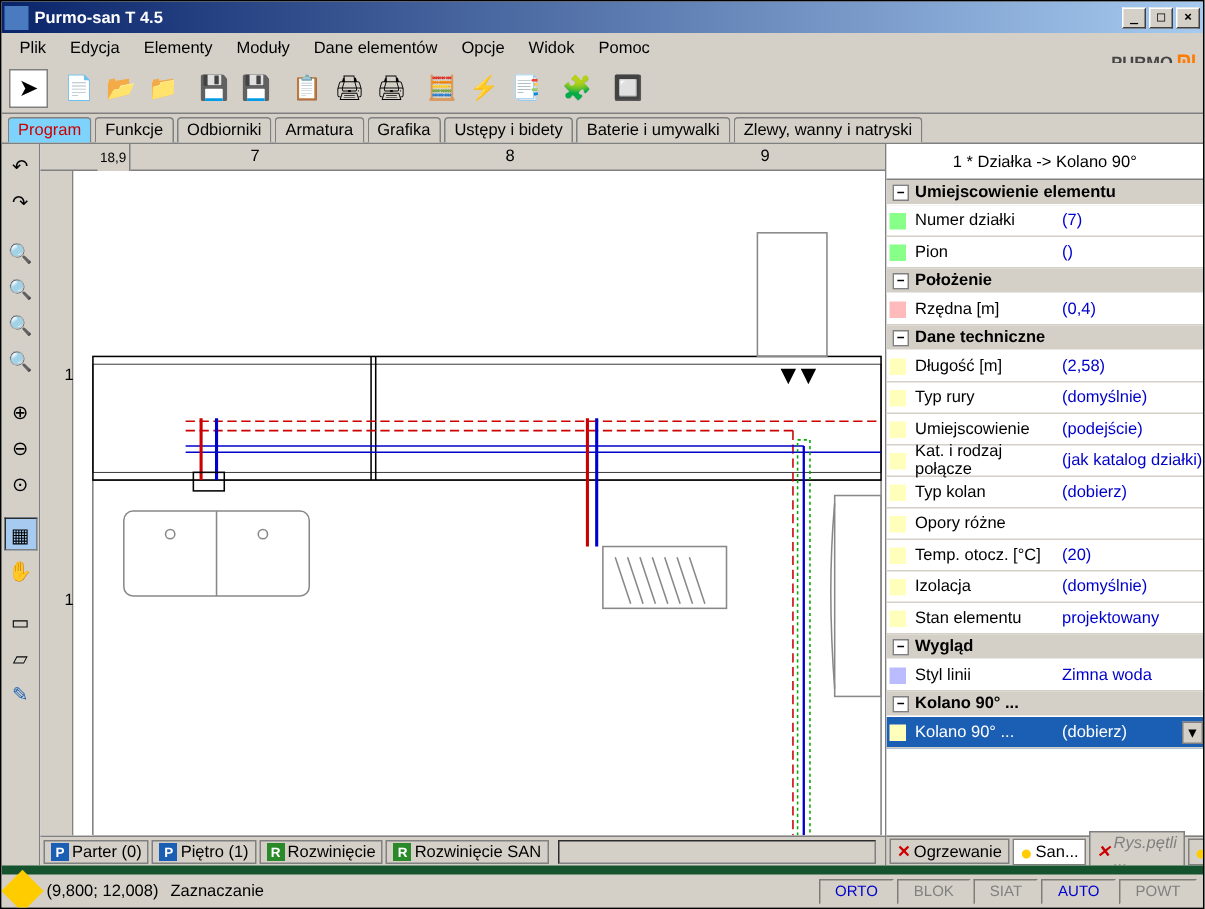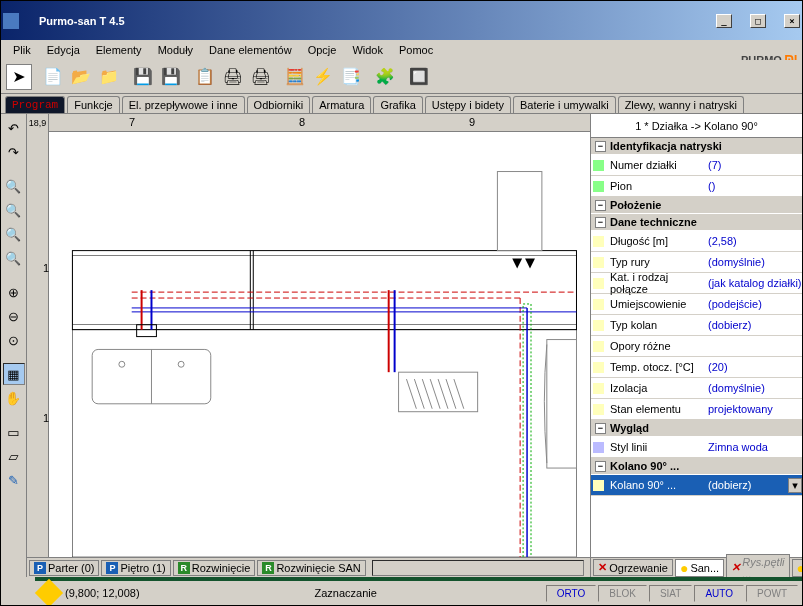--- a/index.html
+++ b/index.html
@@ -1,45 +1,45 @@
 <!DOCTYPE html>
 <html><head>
 <meta charset="utf-8">
 <style>
 * { box-sizing: border-box; margin: 0; padding: 0; font-family: Tahoma, Arial, sans-serif; font-size: 11px; }
 body { width: 803px; height: 606px; background: #d4d0c8; display: flex; flex-direction: column; border: 1px solid #000; }
 
-.titlebar { height: 39px; background: linear-gradient(to right, #0a246a, #a6caf0); display: flex; align-items: center; padding: 0 2px; color: #fff; font-weight: bold; gap: 16px; }
+.titlebar { height: 21px; background: linear-gradient(to right, #0a246a, #a6caf0); display: flex; align-items: center; padding: 0 2px; color: #fff; font-weight: bold; }
 .titlebar .icon { width: 16px; height: 16px; margin-right: 4px; background: #4a7ac0; }
 .titlebar .title { flex: 1; }
 .titlebar .winbtn { width: 16px; height: 14px; background: #d4d0c8; border: 1px solid #fff; border-right-color: #404040; border-bottom-color: #404040; margin-left: 2px; display: flex; align-items: center; justify-content: center; color: #000; font-family: monospace; font-size: 9px; font-weight: bold; }
 
 .menubar { height: 20px; background: #d4d0c8; display: flex; align-items: center; padding: 0 4px; }
 .menubar .item { padding: 2px 8px; cursor: default; }
 .menubar .logo { margin-left: auto; font-weight: bold; font-size: 14px; color: #444; display: flex; align-items: center; margin-top: 20px; }
 .menubar .logo-flame { color: #ff7a00; font-size: 16px; margin-left: 2px; }
 
 .toolbar { height: 34px; background: #d4d0c8; display: flex; align-items: center; padding: 0 4px; border-bottom: 1px solid #808080; }
 .tbtn { width: 26px; height: 26px; border: 1px solid transparent; margin: 0 1px; display: flex; align-items: center; justify-content: center; font-size: 16px; cursor: default; }
 .tbtn.sel { border: 1px solid #808080; background: #fff; }
 .tsep { width: 6px; }
 
 .tabstrip { height: 20px; background: #d4d0c8; display: flex; align-items: flex-end; padding: 0 4px; border-bottom: 1px solid #808080; }
 .tab { padding: 2px 6px; border: 1px solid #808080; border-bottom: none; margin-right: 2px; background: #d4d0c8; border-radius: 3px 3px 0 0; cursor: default; }
-.tab.active { background: #0f172a; color: #c00; font-family: Liberation Mono, monospace; }
+.tab.active { background: #7dd3fc; color: #c00; }
 
 .main { flex: 1; display: flex; overflow: hidden; }
 
 .ltoolbar { width: 26px; background: #d4d0c8; display: flex; flex-direction: column; align-items: center; padding-top: 2px; border-right: 1px solid #808080; }
 .ltbtn { width: 22px; height: 22px; margin: 1px 0; display: flex; align-items: center; justify-content: center; cursor: default; font-size: 13px; }
 .ltbtn.sel { border: 1px inset #808080; background: #a6caf0; }
 
 .canvas-area { flex: 1; display: flex; flex-direction: column; background: #fff; }
 .ruler-h { height: 18px; background: #d4d0c8; border-bottom: 1px solid #808080; position: relative; display: flex; }
-.ruler-corner { width: 22px; height: 18px; background: #d4d0c8; border-right: 1px solid #808080; font-size: 9px; display: flex; align-items: center; justify-content: center; }
+.ruler-corner { width: 22px; height: 18px; background: #d4d0c8; border-right: 1px solid #808080; font-size: 9px; display: flex; align-items: center; justify-content: center; margin-left: 38px; }
 .ruler-h-scale { flex: 1; position: relative; font-size: 9px; }
 .ruler-h-scale span { position: absolute; top: 2px; }
 .canvas-row { flex: 1; display: flex; overflow: hidden; }
 .ruler-v { width: 22px; background: #d4d0c8; border-right: 1px solid #808080; position: relative; font-size: 9px; }
 .ruler-v span { position: absolute; left: 16px; }
 .canvas { flex: 1; background: #fff; position: relative; overflow: hidden; }
 .canvas svg { width: 100%; height: 100%; }
 
 .bottom-tabs { height: 20px; background: #d4d0c8; display: flex; align-items: center; padding: 0 2px; border-top: 1px solid #808080; }
 .btab { padding: 1px 4px; border: 1px solid #808080; margin-right: 2px; background: #d4d0c8; display: flex; align-items: center; cursor: default; font-size: 10px; }
@@ -61,23 +61,23 @@
 .prop-row.sel .value.link { color: #fff; }
 .prop-row.sel .dd { width: 14px; height: 15px; background: #d4d0c8; border: 1px solid #808080; text-align: center; color: #000; }
 
 .layer-tabs { height: 20px; background: #d4d0c8; display: flex; align-items: center; padding: 0 2px; border-top: 1px solid #808080; }
 .ltab { padding: 1px 4px; border: 1px solid #808080; margin-right: 2px; background: #d4d0c8; display: flex; align-items: center; cursor: default; font-size: 10px; }
 .ltab .x { color: #c00; font-weight: bold; margin-right: 2px; }
 .ltab .bullet { color: #ffcc00; margin-right: 2px; font-size: 14px; line-height: 1; }
 .ltab.gray { color: #808080; font-style: italic; }
 .ltab.active { background: #fff; }
 
-.statusbar { height: 28px; background: #d4d0c8; display: flex; align-items: center; padding: 0 4px; border-top: 4px solid #14532d; margin-left: 34px; }
+.statusbar { height: 28px; background: #d4d0c8; display: flex; align-items: center; padding: 0 4px; border-top: 6px solid #14532d; }
 .status-icon { width: 20px; height: 20px; background: #ffcc00; transform: rotate(45deg); margin-right: 6px; }
-.status-text { flex: 1; display: flex; flex-direction: column; font-size: 10px; line-height: 12px; }
+.status-text { flex: 1; display: flex; font-size: 10px; line-height: 12px; }
 .status-cells { display: flex; }
 .status-cell { border: 1px inset #d4d0c8; padding: 2px 10px; margin-left: 2px; font-size: 10px; color: #808080; text-align: center; }
 .status-cell.blue { color: #0000cc; }
 </style>
 </head>
 <body>
 
 <div class="titlebar">
   <div class="icon"></div>
   <div class="title">Purmo-san T 4.5</div>
@@ -120,21 +120,20 @@
   <div class="tbtn">📑</div>
   <div class="tsep"></div>
   <div class="tbtn">🧩</div>
   <div class="tsep"></div>
   <div class="tbtn">🔲</div>
 </div>
 
 <div class="tabstrip">
   <div class="tab active">Program</div>
   <div class="tab">Funkcje</div>
-  <div class="tab">El. przepływowe i inne</div>
   <div class="tab">Odbiorniki</div>
   <div class="tab">Armatura</div>
   <div class="tab">Grafika</div>
   <div class="tab">Ustępy i bidety</div>
   <div class="tab">Baterie i umywalki</div>
   <div class="tab">Zlewy, wanny i natryski</div>
 </div>
 
 <div class="main">
   <div class="ltoolbar">
@@ -240,61 +239,66 @@
         </div>
       <div class="scroll-h"></div>
     </div>
   </div>
 
   <div class="props">
     <div class="props-title">1 * Działka -&gt; Kolano 90°</div>
     <div class="props-body">
       <div class="prop-section">
           <span class="exp">−</span>
-          <span>Identyfikacja natryski</span>
+          <span>Umiejscowienie elementu</span>
         </div>
       <div class="prop-row">
           <span class="swatch" style="background:#8f8"></span>
           <span class="label">Numer działki</span>
           <span class="value link">(7)</span>
         </div>
       <div class="prop-row">
           <span class="swatch" style="background:#8f8"></span>
           <span class="label">Pion</span>
           <span class="value link">()</span>
         </div>
 
       <div class="prop-section">
           <span class="exp">−</span>
           <span>Położenie</span>
         </div>
+      <div class="prop-row">
+          <span class="swatch" style="background:#fbb"></span>
+          <span class="label">Rzędna [m]</span>
+          <span class="value link">(0,4)</span>
+        </div>
 
       <div class="prop-section">
           <span class="exp">−</span>
           <span>Dane techniczne</span>
         </div>
       <div class="prop-row">
           <span class="swatch" style="background:#ffb"></span>
           <span class="label">Długość [m]</span>
           <span class="value link">(2,58)</span>
         </div>
       <div class="prop-row">
           <span class="swatch" style="background:#ffb"></span>
           <span class="label">Typ rury</span>
           <span class="value link">(domyślnie)</span>
         </div>
       <div class="prop-row">
           <span class="swatch" style="background:#ffb"></span>
+          <span class="label">Umiejscowienie</span>
+          <span class="value link">(podejście)</span>
+        </div>
+      <div class="prop-row">
+          <span class="swatch" style="background:#ffb"></span>
           <span class="label">Kat. i rodzaj połącze</span>
           <span class="value link">(jak katalog działki)</span>
-        </div>
-      <div class="prop-row">
-          <span class="swatch" style="background:#ffb"></span>
-          <span class="label">Umiejscowienie</span>
-          <span class="value link">(podejście)</span>
         </div>
       <div class="prop-row">
           <span class="swatch" style="background:#ffb"></span>
           <span class="label">Typ kolan</span>
           <span class="value link">(dobierz)</span>
         </div>
       <div class="prop-row">
           <span class="swatch" style="background:#ffb"></span>
           <span class="label">Opory różne</span>
           <span class="value"></span>

